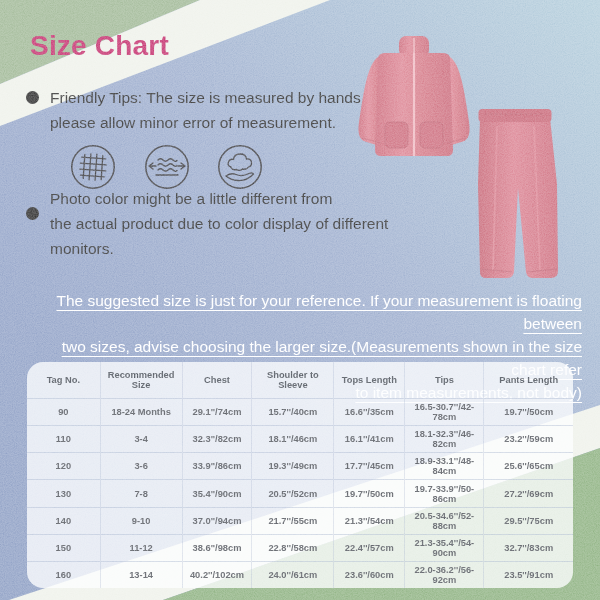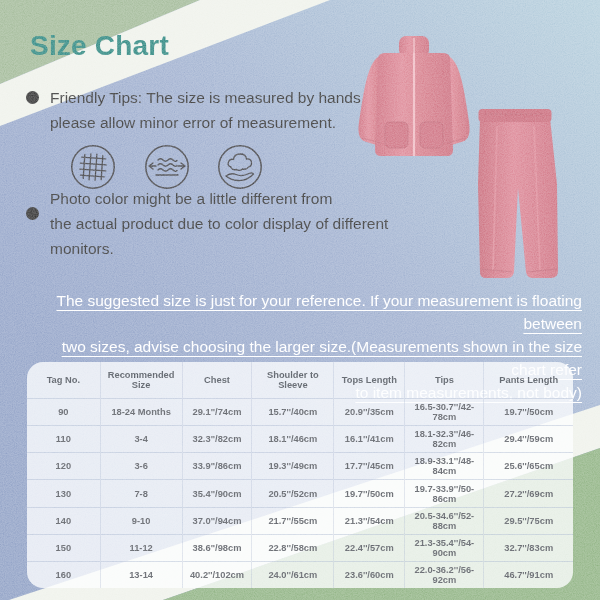--- a/index.html
+++ b/index.html
@@ -6,21 +6,21 @@
   .stage{
     position:relative;width:600px;height:600px;overflow:hidden;
     font-family:"Liberation Sans","DejaVu Sans",sans-serif;
     -webkit-font-smoothing:antialiased;
   }
   .bg{position:absolute;inset:0;z-index:0;}
   .grain{position:absolute;inset:0;z-index:40;pointer-events:none;opacity:.33;}
 
   .title{
     position:absolute;left:30px;top:30px;z-index:10;
-    font-size:28px;font-weight:700;letter-spacing:.2px;color:#0f766e;margin:0;
+    font-size:28px;font-weight:700;letter-spacing:.2px;color:#be185d;margin:0;
   }
   .bullet{
     position:absolute;width:13px;height:13px;border-radius:50%;
     background:#151515;z-index:10;
   }
   .b1{left:26px;top:91px;}
   .b2{left:26px;top:207px;}
   .tip{
     position:absolute;left:50px;z-index:10;color:#161616;
     font-size:15.5px;line-height:25px;white-space:pre-line;
@@ -151,32 +151,32 @@
             <th>Tips</th>
             <th>Pants Length</th>
           </tr>
         </thead>
       <tbody>
           <tr>
             <td>90</td>
             <td>18-24 Months</td>
             <td>29.1''/74cm</td>
             <td>15.7''/40cm</td>
-            <td>20.9''/35cm</td>
+            <td>16.6''/35cm</td>
             <td>16.5-30.7''/42-78cm</td>
             <td>19.7''/50cm</td>
           </tr>
           <tr>
             <td>110</td>
             <td>3-4</td>
             <td>32.3''/82cm</td>
             <td>18.1''/46cm</td>
             <td>16.1''/41cm</td>
             <td>18.1-32.3''/46-82cm</td>
-            <td>29.4''/59cm</td>
+            <td>23.2''/59cm</td>
           </tr>
           <tr>
             <td>120</td>
             <td>3-6</td>
             <td>33.9''/86cm</td>
             <td>19.3''/49cm</td>
             <td>17.7''/45cm</td>
             <td>18.9-33.1''/48-84cm</td>
             <td>25.6''/65cm</td>
           </tr>
@@ -207,21 +207,21 @@
             <td>21.3-35.4''/54-90cm</td>
             <td>32.7''/83cm</td>
           </tr>
           <tr>
             <td>160</td>
             <td>13-14</td>
             <td>40.2''/102cm</td>
             <td>24.0''/61cm</td>
             <td>23.6''/60cm</td>
             <td>22.0-36.2''/56-92cm</td>
-            <td>46.7''/91cm</td>
+            <td>23.5''/91cm</td>
           </tr>
         </tbody>
     </table>
   </div>
 
   <svg class="product" width="212" height="266" viewBox="0 0 212 266">
     <defs>
       <linearGradient id="pinkGrad" x1="0" y1="0" x2="1" y2="0">
         <stop offset="0" stop-color="#c75c6e"></stop>
         <stop offset="0.35" stop-color="#da7a8a"></stop>

